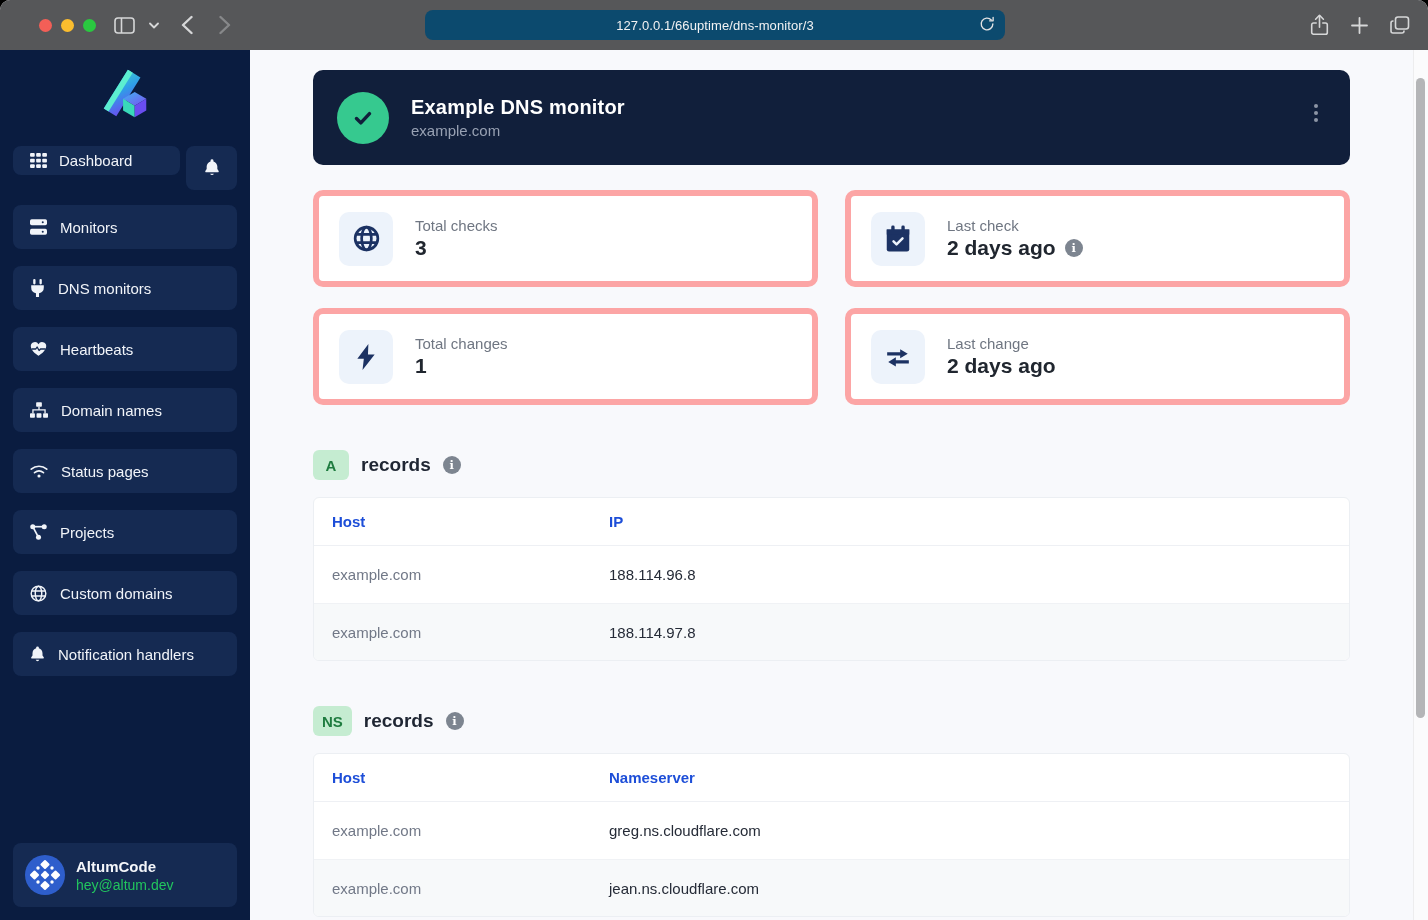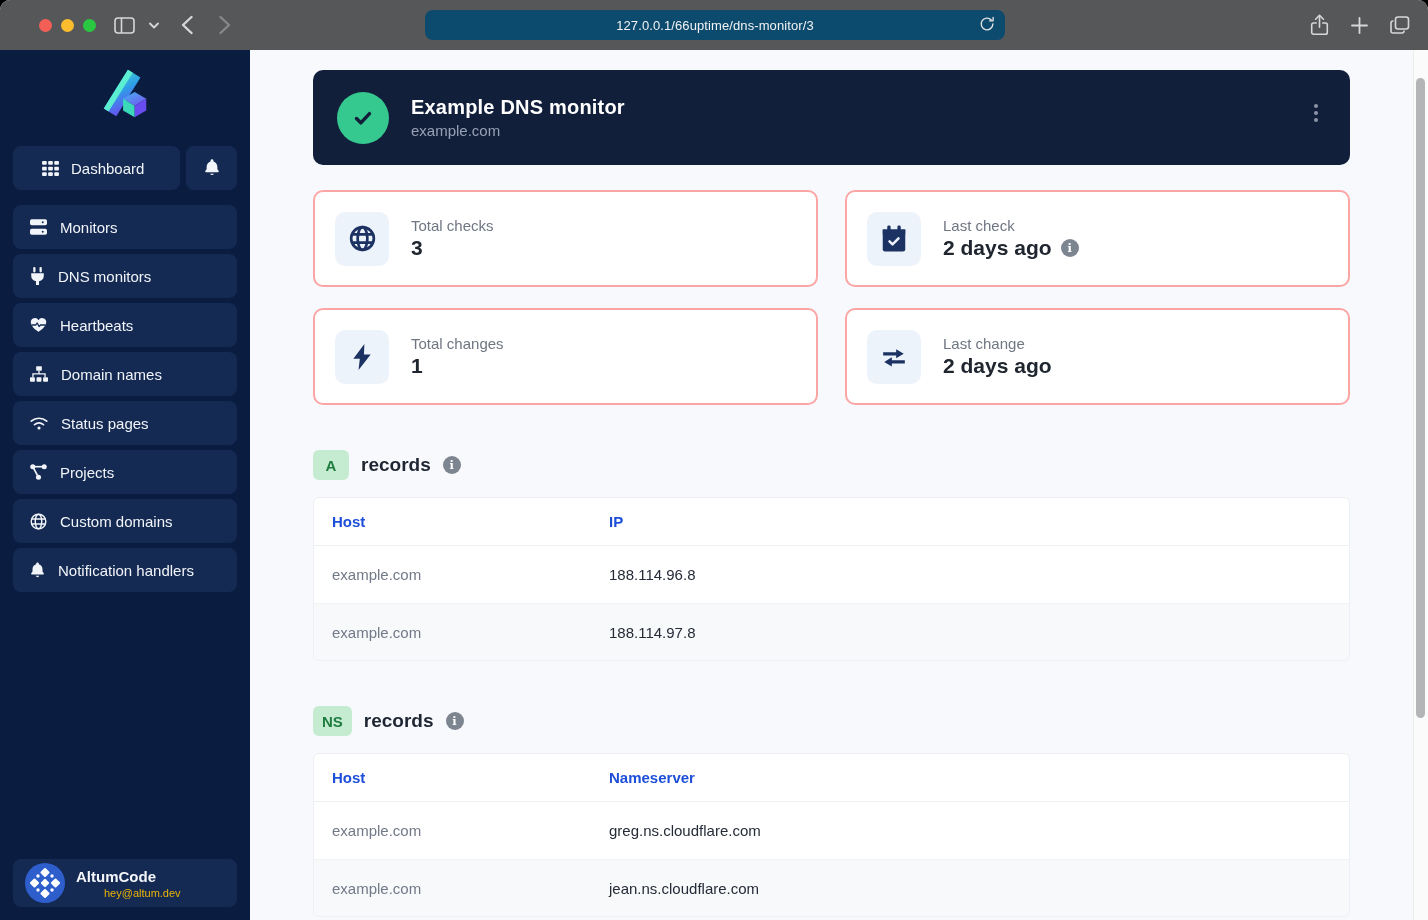--- a/index.html
+++ b/index.html
@@ -20,43 +20,43 @@
   .chrome-right { position:absolute; right:18px; top:0; height:50px; display:flex; align-items:center; gap:22px; color:#d6d7d8; }
 
   
   .app { position:absolute; top:50px; left:0; width:1428px; height:870px; display:flex; }
 
   
   .sidebar { width:250px; height:870px; background:#0a1c40; flex:none; position:relative; color:#eef1f7; }
   .logo-wrap { display:flex; justify-content:center; padding-top:18px; height:80px; }
   .side-controls { display:flex; gap:6px; margin:16px 13px 0 13px; }
   .side-btn { background:#152a52; border:none; border-radius:8px; color:#f1f4f9; display:flex; align-items:center; cursor:pointer; }
-  .dash-btn { width:167px; height:44px; padding-left:29px; gap:12px; font-size:15px; font-weight:400; }
+  .dash-btn { width:167px; height:29px; padding-left:17px; gap:12px; font-size:15px; font-weight:400; }
   .bell-btn { width:51px; height:44px; justify-content:center; }
-  .nav { display:flex; flex-direction:column; gap:5px; margin:15px 13px 0 13px;justify-content:flex-end; }
+  .nav { display:flex; flex-direction:column; gap:17px; margin:15px 13px 0 13px;justify-content:flex-end; }
   .nav-item { background:#152a52; border:none; border-radius:8px; color:#f1f4f9; height:44px; display:flex; align-items:center; padding-left:17px; gap:13px; font-size:15px; cursor:pointer; text-align:left; }
   .nav-item svg, .dash-btn svg { flex:none; }
-  .account { position:absolute; left:13px; bottom:13px; width:224px; height:48px; background:#152a52; border-radius:8px; display:flex; align-items:center; padding-left:12px; gap:11px; cursor:pointer; }
+  .account { position:absolute; left:13px; bottom:13px; width:224px; height:64px; background:#152a52; border-radius:8px; display:flex; align-items:center; padding-left:12px; gap:11px; cursor:pointer; }
   .account .name { font-size:15px; font-weight:700; color:#f4f6fa; }
-  .account .email { font-size:11px; color:#eab308; margin-top:2px;margin-left:28px; }
+  .account .email { font-size:14px; color:#22c55e; margin-top:2px; }
 
   
   .main { flex:1; height:870px; overflow:hidden; position:relative; padding:20px 0 0 63px; }
   .content { width:1037px; }
 
   .monitor-card { width:1037px; height:95px; background:#111f3b; border-radius:10px; display:flex; align-items:center; padding:0 24px; position:relative; }
   .status-circle { width:52px; height:52px; border-radius:50%; background:#36c98f; display:flex; align-items:center; justify-content:center; flex:none; }
   .monitor-meta { margin-left:22px; }
   .monitor-title { color:#fff; font-size:20px; font-weight:700; letter-spacing:.2px; }
   .monitor-sub { color:#98a1b3; font-size:15px; margin-top:3px; }
   .kebab { position:absolute; right:28px; top:30px; display:flex; flex-direction:column; gap:3px; background:none; border:none; cursor:pointer; padding:4px; }
   .kebab i { width:4px; height:4px; border-radius:50%; background:#8d95a5; display:block; }
 
   .stats { margin-top:25px; display:grid; grid-template-columns:505px 505px; gap:21px 27px; }
-  .stat-card { height:97px; background:#fff; border:2px solid #fca5a5; border-radius:10px; display:flex; align-items:center; padding-left:20px; }
+  .stat-card { height:97px; background:#fff; border:6px solid #fca5a5; border-radius:10px; display:flex; align-items:center; padding-left:20px; }
   .stat-tile { width:54px; height:54px; border-radius:10px; background:#edf3fb; display:flex; align-items:center; justify-content:center; color:#1c3263; flex:none; }
   .stat-text { margin-left:22px; }
   .stat-label { font-size:15px; color:#6f7682; }
   .stat-value { font-size:21px; font-weight:700; color:#20262f; margin-top:2px; display:flex; align-items:center; gap:9px; }
 
   .info-dot { width:18px; height:18px; border-radius:50%; background:#7d8590; color:#fff; font-size:11.5px; font-weight:700; display:inline-flex; align-items:center; justify-content:center; font-family:"DejaVu Serif",serif; cursor:default; }
 
   .section { margin-top:45px; }
   .section-head { display:flex; align-items:center; gap:10px; margin-bottom:17px; }
   .badge { background:#c5ecd1; color:#1f7c40; font-weight:700; font-size:15px; border-radius:6px; height:30px; min-width:36px; padding:0 9px; display:inline-flex; align-items:center; justify-content:center; }

